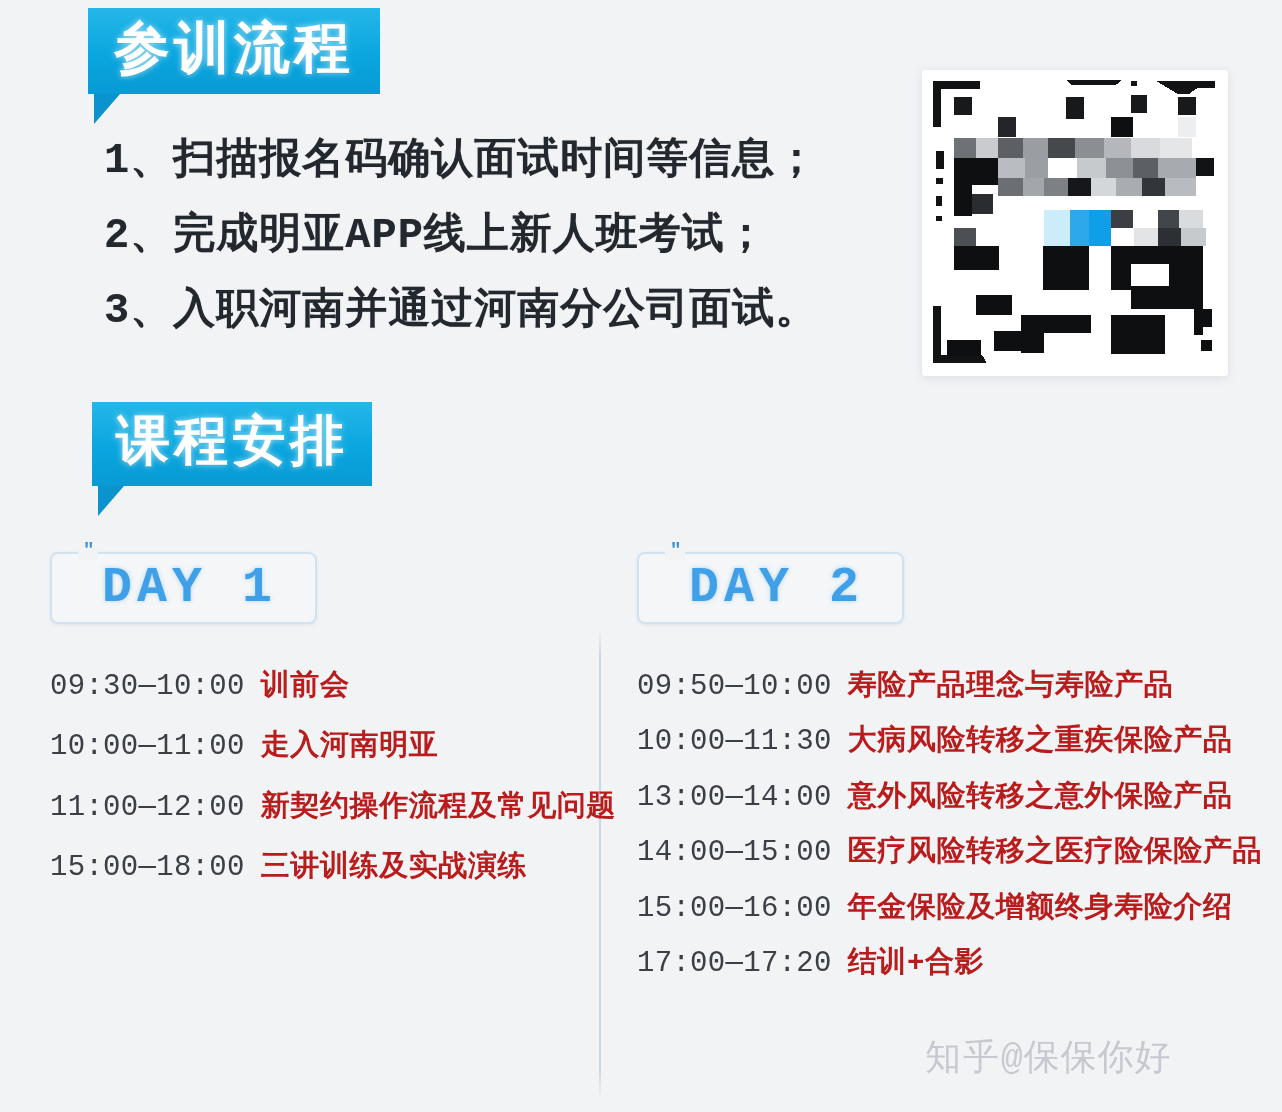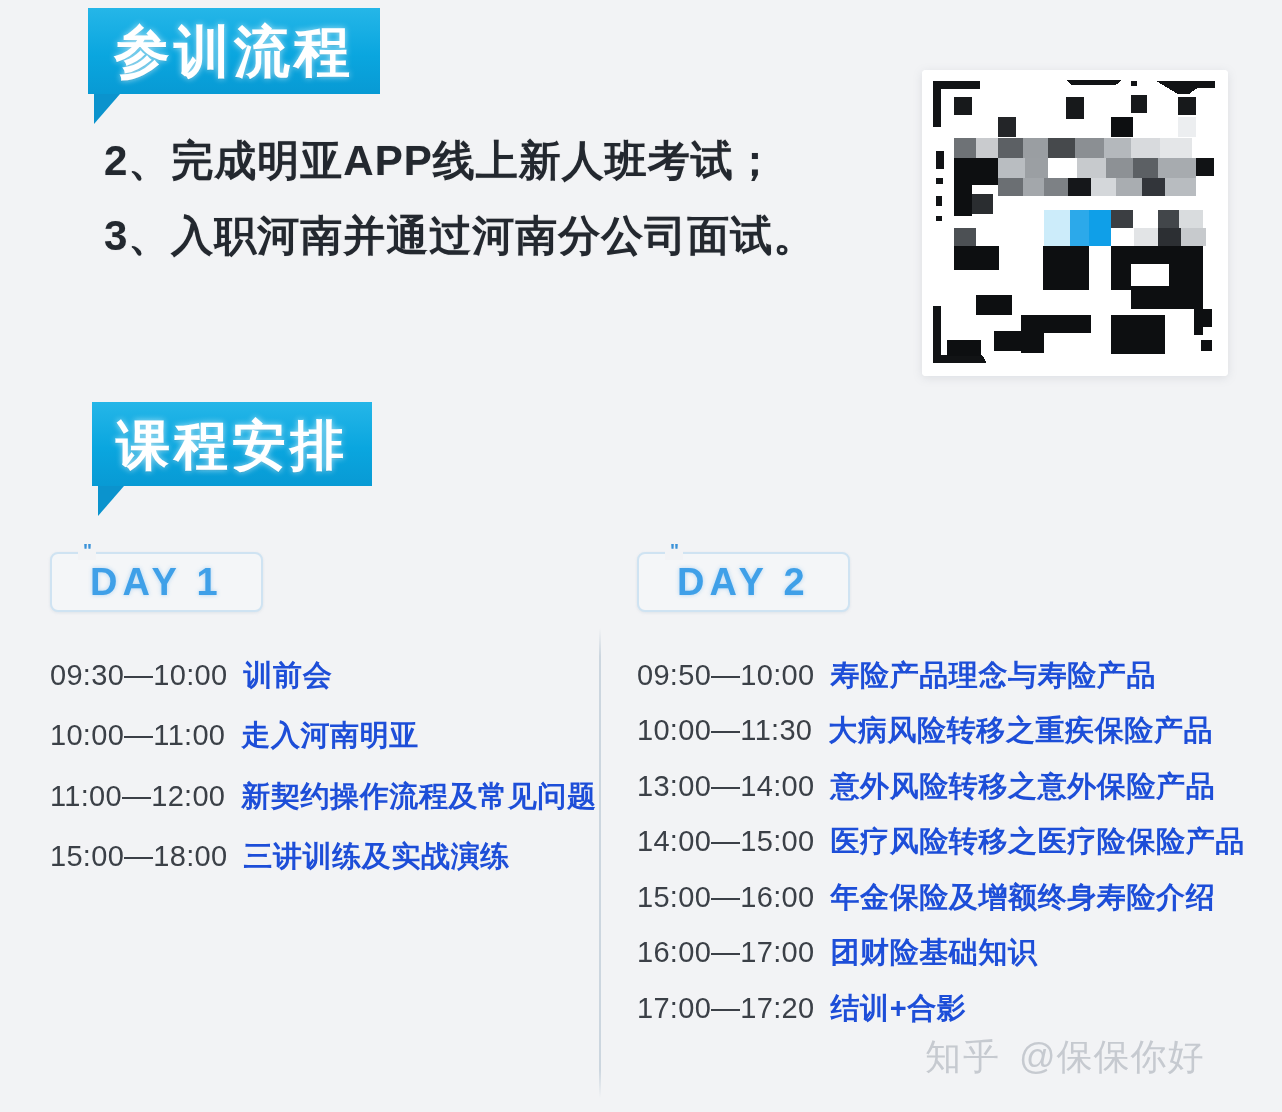--- a/index.html
+++ b/index.html
@@ -14,20 +14,21 @@
     font-family: "Liberation Sans", "DejaVu Sans", sans-serif;
     color: #32373d;
     overflow: hidden;
     position: relative;
   }
 
   .page {
     position: relative;
     width: 1282px;
     height: 1112px;
+    font-family: Liberation Mono, monospace;
   }
 
   
   .banner {
     position: absolute;
     display: inline-block;
   }
   .banner-box {
     background: linear-gradient(180deg, #25b6e8 0%, #0aa6df 55%, #089ad4 100%);
     color: #ffffff;
@@ -102,27 +103,28 @@
   .day-badge {
     position: relative;
     display: inline-block;
     border: 2px solid #cfe3f2;
     border-radius: 8px;
     background: #f4f6f8;
     padding: 9px 38px 9px 38px;
     box-shadow: 0 1px 3px rgba(150,170,190,0.20);
   }
   .day-badge .day-label {
-    font-size: 38px;
+    font-size: 50px;
     font-weight: 700;
     letter-spacing: 5px;
     color: #3fa0e8;
     line-height: 1;
     text-shadow: 0 0 4px rgba(90,170,235,0.45);
     white-space: nowrap;
+    margin-left: 12px;
   }
   .day-quote {
     position: absolute;
     top: -13px;
     left: 26px;
     background: #f2f3f5;
     padding: 0 5px;
     color: #3b92d8;
     font-size: 19px;
     font-weight: 700;
@@ -140,21 +142,21 @@
     line-height: 1.05;
   }
   #day2-col .sched-row { margin-bottom: 25px; font-size: 29px; }
   .sched-time {
     color: #3b4047;
     font-weight: 400;
     letter-spacing: 0.3px;
     margin-right: 16px;
   }
   .sched-title {
-    color: #1d4ed8;
+    color: #b91c1c;
     font-weight: 700;
     letter-spacing: 0.6px;
   }
 
   
   #col-divider {
     position: absolute;
     left: 599px;
     top: 628px;
     width: 2px;
@@ -167,35 +169,37 @@
     position: absolute;
     left: 925px;
     top: 1033px;
     font-size: 36px;
     color: #c6cad0;
     font-weight: 500;
     letter-spacing: 2px;
     white-space: nowrap;
     display: flex;
     align-items: center;
-    gap: 18px;
   }
   #watermark .wm-at { letter-spacing: 1px; }
 </style>
 </head>
 <body>
 
 <div class="page">
 
   <div class="banner" id="banner-process">
     <div class="banner-box">参训流程</div>
     <div class="banner-tail"></div>
   </div>
 
   <div id="process-list">
+    <div class="process-item">
+      <span class="process-num">1、</span><span class="process-text">扫描报名码确认面试时间等信息；</span>
+    </div>
     <div class="process-item">
       <span class="process-num">2、</span><span class="process-text">完成明亚APP线上新人班考试；</span>
     </div>
     <div class="process-item">
       <span class="process-num">3、</span><span class="process-text">入职河南并通过河南分公司面试。</span>
     </div>
   </div>
 
   <div id="qr-wrap">
     <svg width="306" height="306" viewBox="0 0 17 17" shape-rendering="crispEdges">
@@ -343,24 +347,20 @@
       </div>
       <div class="sched-row">
         <span class="sched-time">14:00—15:00</span>
         <span class="sched-title">医疗风险转移之医疗险保险产品</span>
       </div>
       <div class="sched-row">
         <span class="sched-time">15:00—16:00</span>
         <span class="sched-title">年金保险及增额终身寿险介绍</span>
       </div>
       <div class="sched-row">
-        <span class="sched-time">16:00—17:00</span>
-        <span class="sched-title">团财险基础知识</span>
-      </div>
-      <div class="sched-row">
         <span class="sched-time">17:00—17:20</span>
         <span class="sched-title">结训+合影</span>
       </div>
     </div>
   </div>
 
   <div id="watermark">
     <span>知乎</span>
     <span class="wm-at">@保保你好</span>
   </div>

